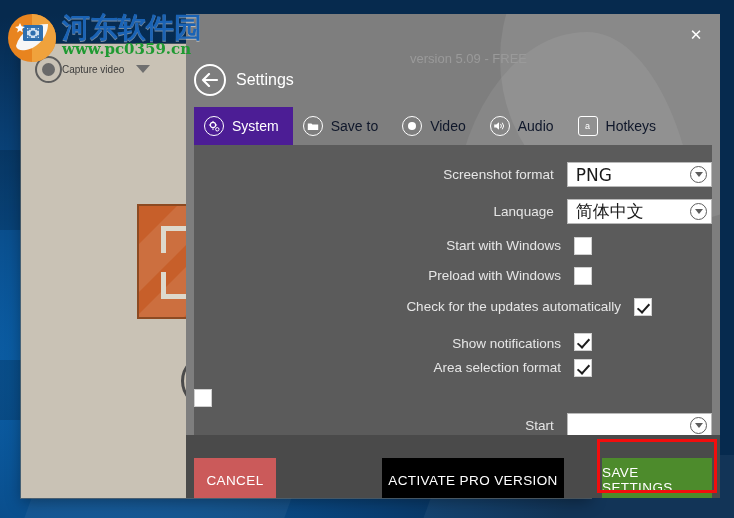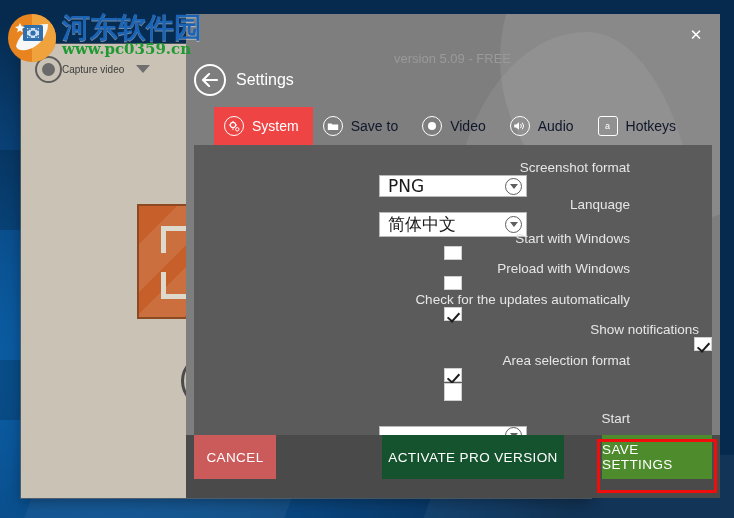--- a/index.html
+++ b/index.html
@@ -213,21 +213,21 @@
     height: 22px;
     color: #ffffff;
     font-size: 15px;
     line-height: 22px;
     text-align: center;
     cursor: pointer;
     z-index: 3;
   }
   #version-label {
     position: absolute;
-    left: 208px;
+    left: 224px;
     top: 37px;
     font-size: 13px;
     color: #9a9a9a;
     z-index: 3;
   }
 
   #settings-header {
     position: absolute;
     left: 8px;
     top: 50px;
@@ -258,21 +258,21 @@
     display: flex;
     align-items: stretch;
     z-index: 3;
   }
   .tab {
     display: flex;
     align-items: center;
     padding: 0 14px 0 10px;
     cursor: pointer;
   }
-  .tab.active { background: #ef4444; margin-left: 20px; }
+  .tab.active { background: #4c1d95; }
   .tab .tab-ico {
     width: 20px; height: 20px;
     border-radius: 50%;
     border: 1.6px solid #ffffff;
     box-sizing: border-box;
     display: flex; align-items: center; justify-content: center;
     flex: none;
   }
   .tab .tab-label {
     margin-left: 8px;
@@ -292,21 +292,20 @@
     background: #5b5b5b;
     z-index: 3;
   }
   .row {
     position: absolute;
     left: 0;
     width: 100%;
     height: 29px;
     display: flex;
     align-items: center;
-    flex-direction: column;
   }
   .row .row-label {
     width: 380px;
     text-align: right;
     font-size: 13.5px;
     color: #e6e6e6;
     padding-right: 13px;
     box-sizing: border-box;
     white-space: nowrap;
   }
@@ -368,34 +367,34 @@
     position: absolute;
     left: 0;
     bottom: 0;
     width: 100%;
     height: 63px;
     background: #4a4a4a;
     z-index: 3;
   }
   .footer-btn {
     position: absolute;
-    top: 0;
+    top: 23px;
     height: 44px;
     border: none;
     color: #ffffff;
     font-size: 13.5px;
     font-family: "Liberation Sans", sans-serif;
     letter-spacing: 0.4px;
     cursor: pointer;
     display: flex;
     align-items: center;
     justify-content: center;
   }
   #cancel-button { left: 8px; width: 82px; background: #cb5a5a; }
-  #activate-button { left: 196px; width: 182px; background: #14532d; }
+  #activate-button { left: 196px; width: 182px; background: #000000; }
   #save-button { left: 416px; width: 110px; background: #4d8b2c; }
   #save-highlight {
     position: absolute;
     left: 411px;
     top: 4px;
     width: 120px;
     height: 54px;
     border: 3px solid #f20d0d;
     box-sizing: border-box;
     z-index: 4;
@@ -516,26 +515,26 @@
             <i></i>
           </span>
       </span>
     </div>
 
     <div class="row" style="top:86px;">
       <span class="row-label">Start with Windows</span>
       <span class="checkbox"></span>
     </div>
 
-    <div class="row" style="top:116px;justify-content:space-between;">
+    <div class="row" style="top:116px;">
       <span class="row-label">Preload with Windows</span>
       <span class="checkbox"></span>
     </div>
 
-    <div class="row" style="top:147px;">
+    <div class="row" style="top:147px;justify-content:center;">
       <span class="row-label">Check for the updates automatically</span>
       <span class="checkbox checked"></span>
     </div>
 
     <div class="row" style="top:177px;align-items:flex-end;">
       <span class="row-label">Show notifications</span>
       <span class="checkbox checked"></span>
     </div>
 
     <div class="row" style="top:208px;">

